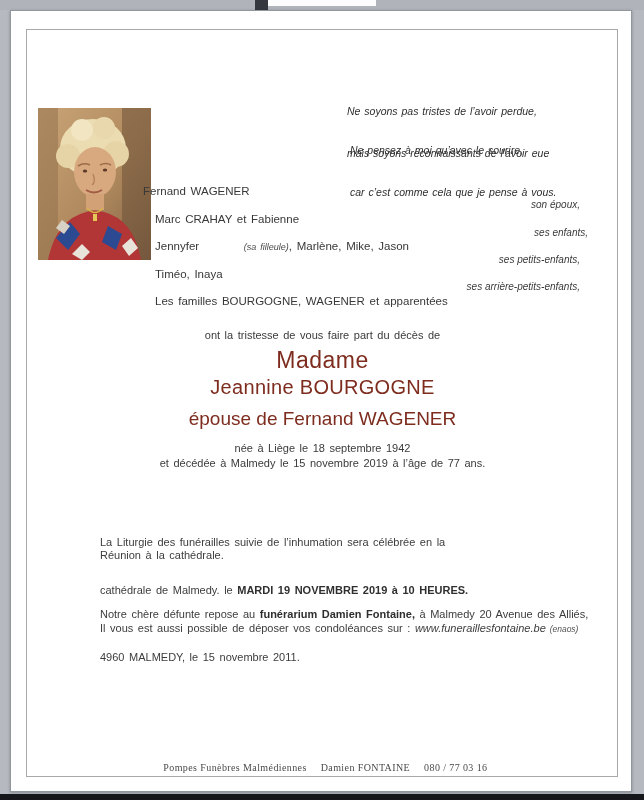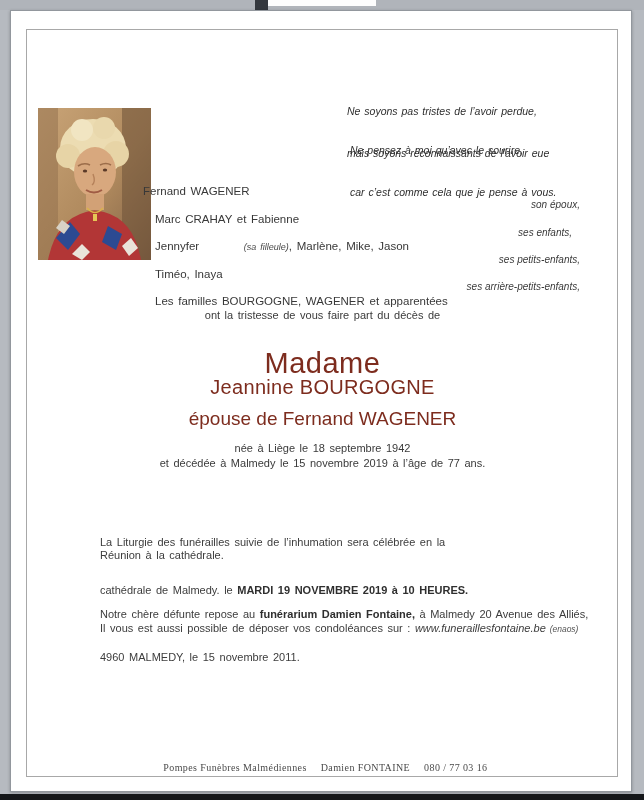--- a/index.html
+++ b/index.html
@@ -23,21 +23,21 @@
     border:1px solid #a8a8a8;
   }
   .abs{position:absolute;white-space:pre-wrap;}
   .quote{font-style:italic;font-size:10.5px;line-height:14px;color:#2e2e2e;word-spacing:1px;}
   .fam-name{font-size:11.5px;color:#383838;word-spacing:1.5px;}
   .fam-note{font-style:italic;font-size:9px;color:#4a4a4a;margin-left:40px;}
   .fam-rel{font-style:italic;font-size:10px;color:#3a3a3a;text-align:right;}
   .centered{left:25px;right:24px;text-align:center;}
   .announce{font-size:11px;word-spacing:1.5px;color:#3a3a3a;}
   .maroon{color:#7d2c1e;}
-  .d-title{font-size:29px;letter-spacing:.5px;}
+  .d-title{font-size:23px;letter-spacing:.5px;}
   .d-name{font-size:20px;font-weight:normal;letter-spacing:.3px;}
   .d-spouse{font-size:19px;}
   .vitals{font-size:11px;word-spacing:1.5px;color:#3a3a3a;}
   .para{font-size:11px;line-height:16px;word-spacing:1.5px;color:#3c3c3c;}
   .para b{color:#2f2f2f;}
   .link-it{font-style:italic;}
   .note-it{font-style:italic;font-size:8.5px;color:#555;}
   .footer{
     font-family:"Liberation Serif",serif;font-size:10px;color:#4a4a4a;
     letter-spacing:.4px;text-align:center;
@@ -101,31 +101,31 @@
 </div>
 <div class="abs quote" style="left:350px;top:115px;">
   <div>Ne pensez à moi qu’avec le sourire,</div>
   <div>car c’est comme cela que je pense à vous.</div>
 </div>
 
 <div class="abs fam-name" style="left:143px;top:185px;">Fernand WAGENER</div>
 <div class="abs fam-rel" style="right:64px;top:199px;">son époux,</div>
 
 <div class="abs fam-name" style="left:155px;top:213px;">Marc CRAHAY et Fabienne</div>
-<div class="abs fam-rel" style="right:72px;top:227px;">ses enfants,</div>
+<div class="abs fam-rel" style="right:56px;top:227px;">ses enfants,</div>
 
 <div class="abs fam-name" style="left:155px;top:240px;"><span>Jennyfer </span><span class="fam-note">(sa filleule)</span><span>, Marlène, Mike, Jason</span></div>
 <div class="abs fam-rel" style="right:64px;top:254px;">ses petits-enfants,</div>
 
 <div class="abs fam-name" style="left:155px;top:268px;">Timéo, Inaya</div>
 <div class="abs fam-rel" style="right:64px;top:281px;">ses arrière-petits-enfants,</div>
 
 <div class="abs fam-name" style="left:155px;top:295px;">Les familles BOURGOGNE, WAGENER et apparentées</div>
 
-<div class="abs centered announce" style="top:309px;text-align:center;">ont la tristesse de vous faire part du décès de</div>
+<div class="abs centered announce" style="top:329px;text-align:center;">ont la tristesse de vous faire part du décès de</div>
 
 <div class="abs centered maroon d-title" style="top:347px;">Madame</div>
 <div class="abs centered maroon d-name" style="top:376px;">Jeannine BOURGOGNE</div>
 <div class="abs centered maroon d-spouse" style="top:408px;">épouse de Fernand WAGENER</div>
 
 <div class="abs centered vitals" style="top:442px;">née à Liège le 18 septembre 1942</div>
 <div class="abs centered vitals" style="top:457px;">et décédée à Malmedy le 15 novembre 2019 à l’âge de 77 ans.</div>
 
 <div class="abs para" style="left:100px;top:502px;width:480px;">
   <div>La Liturgie des funérailles suivie de l’inhumation sera célébrée en la</div>

